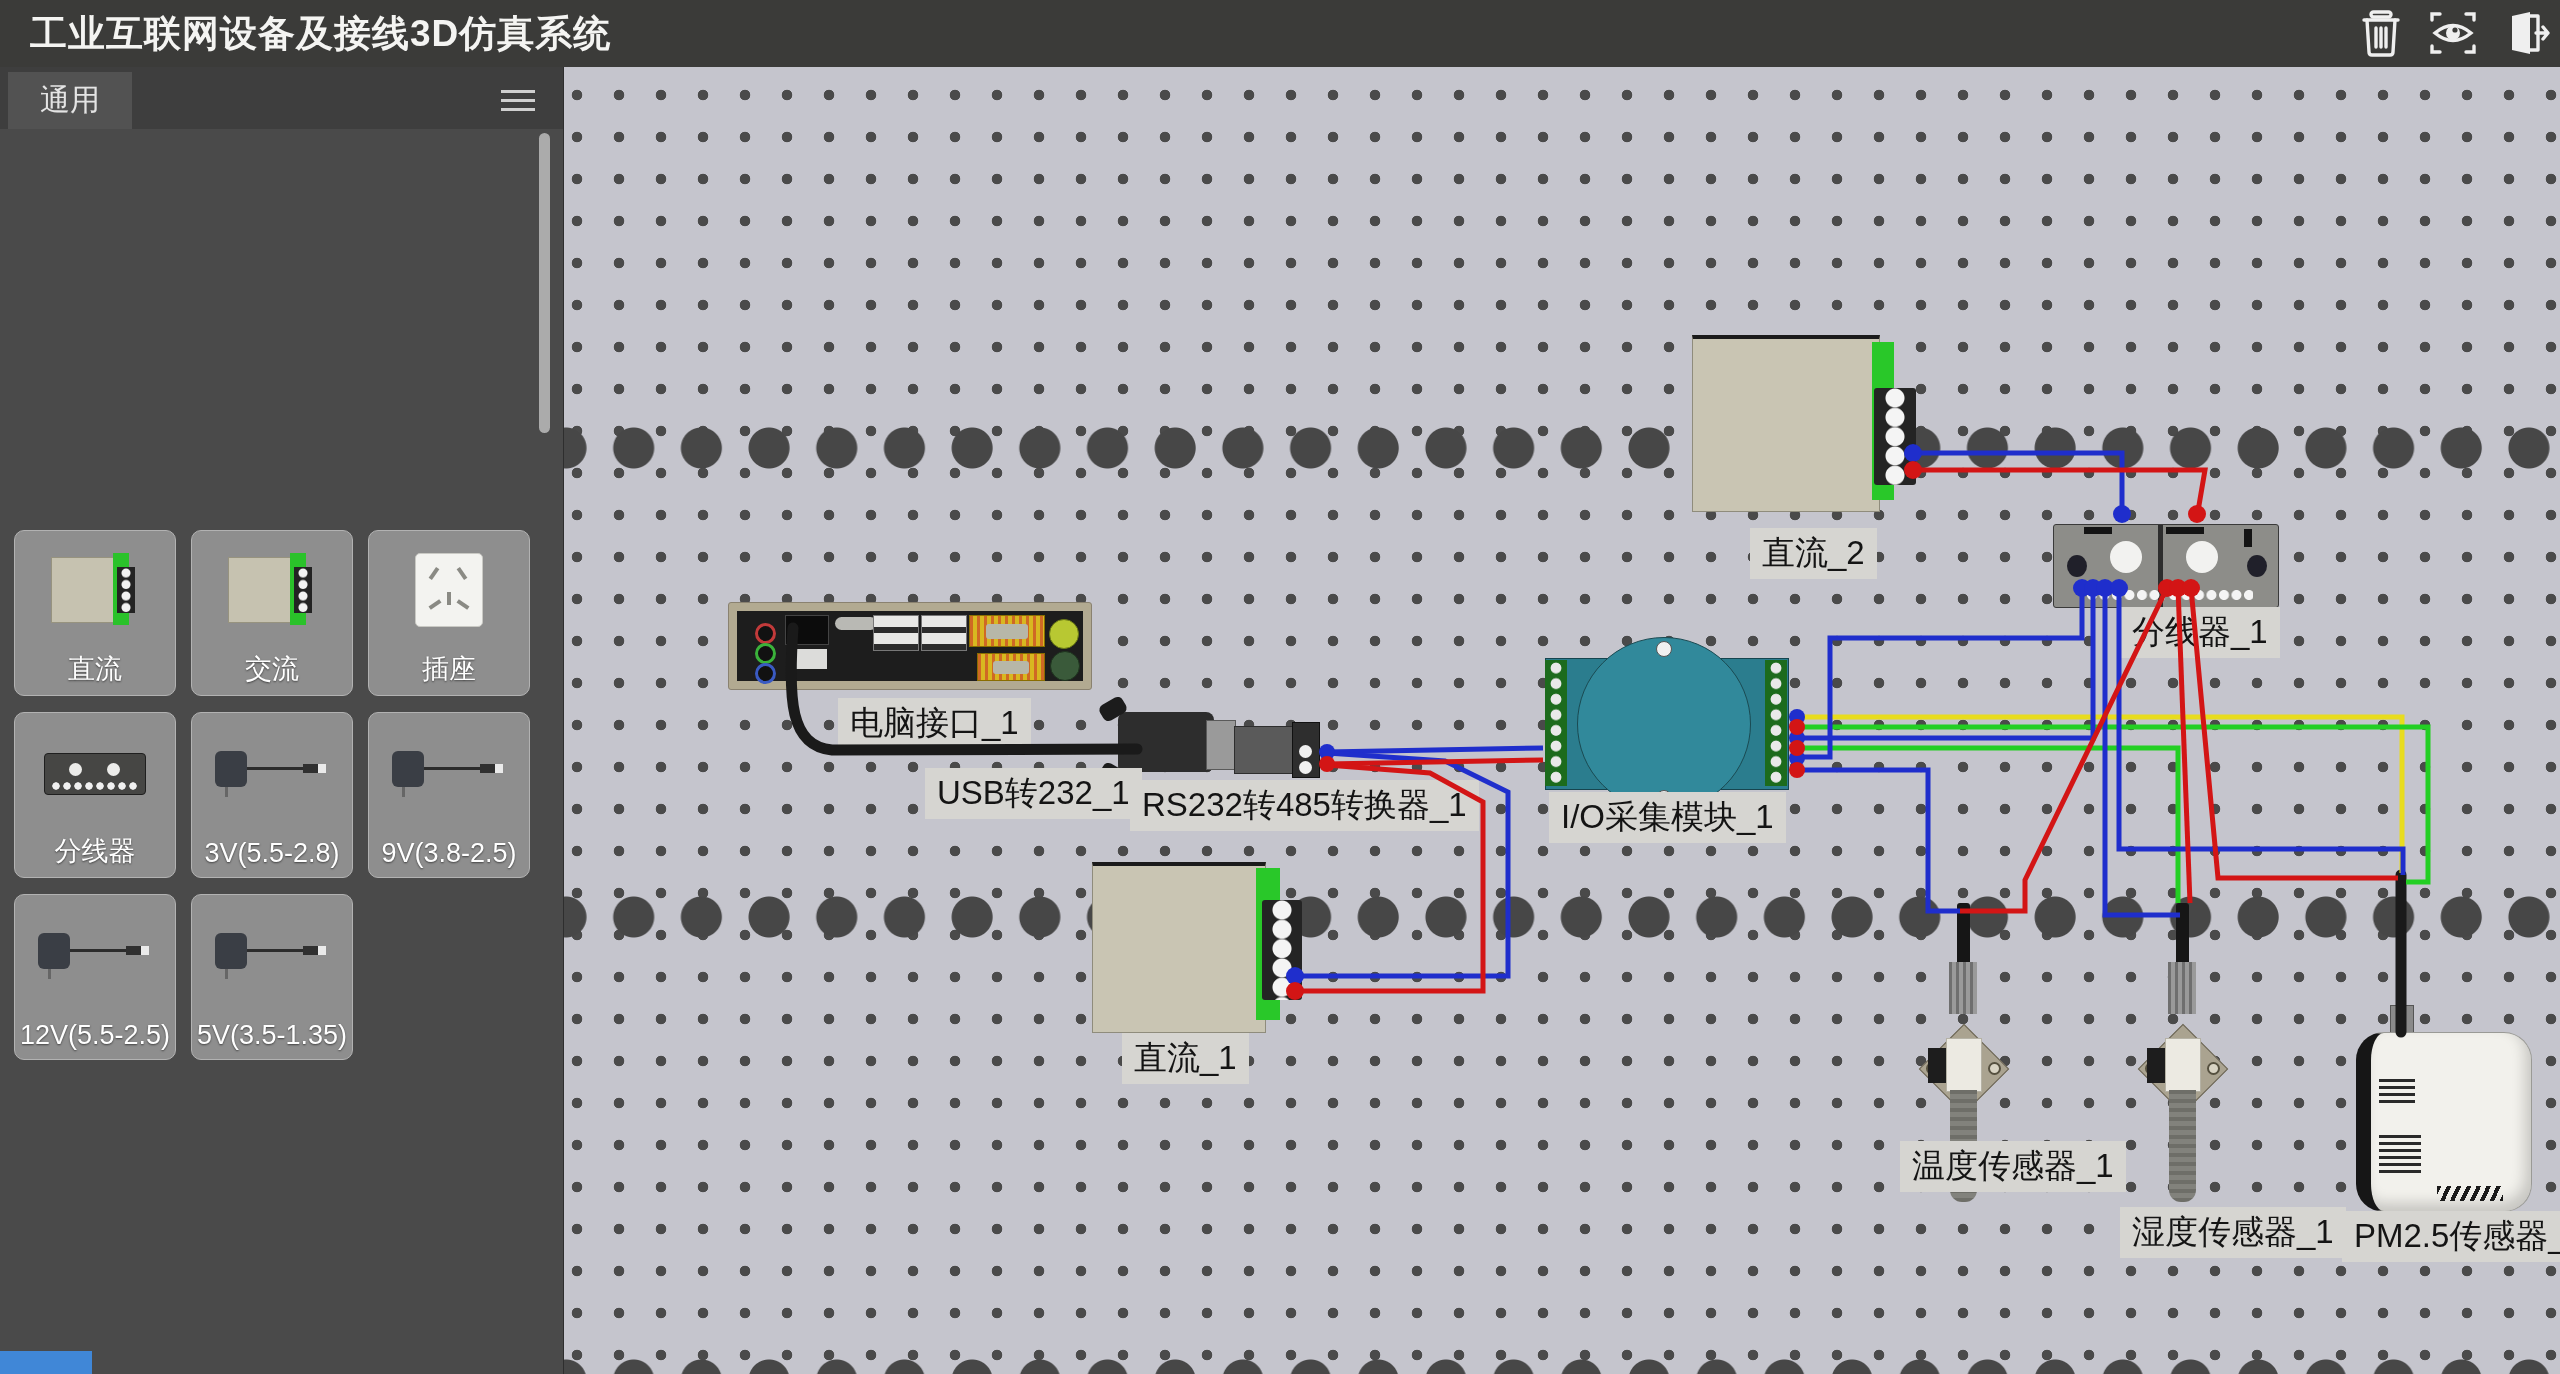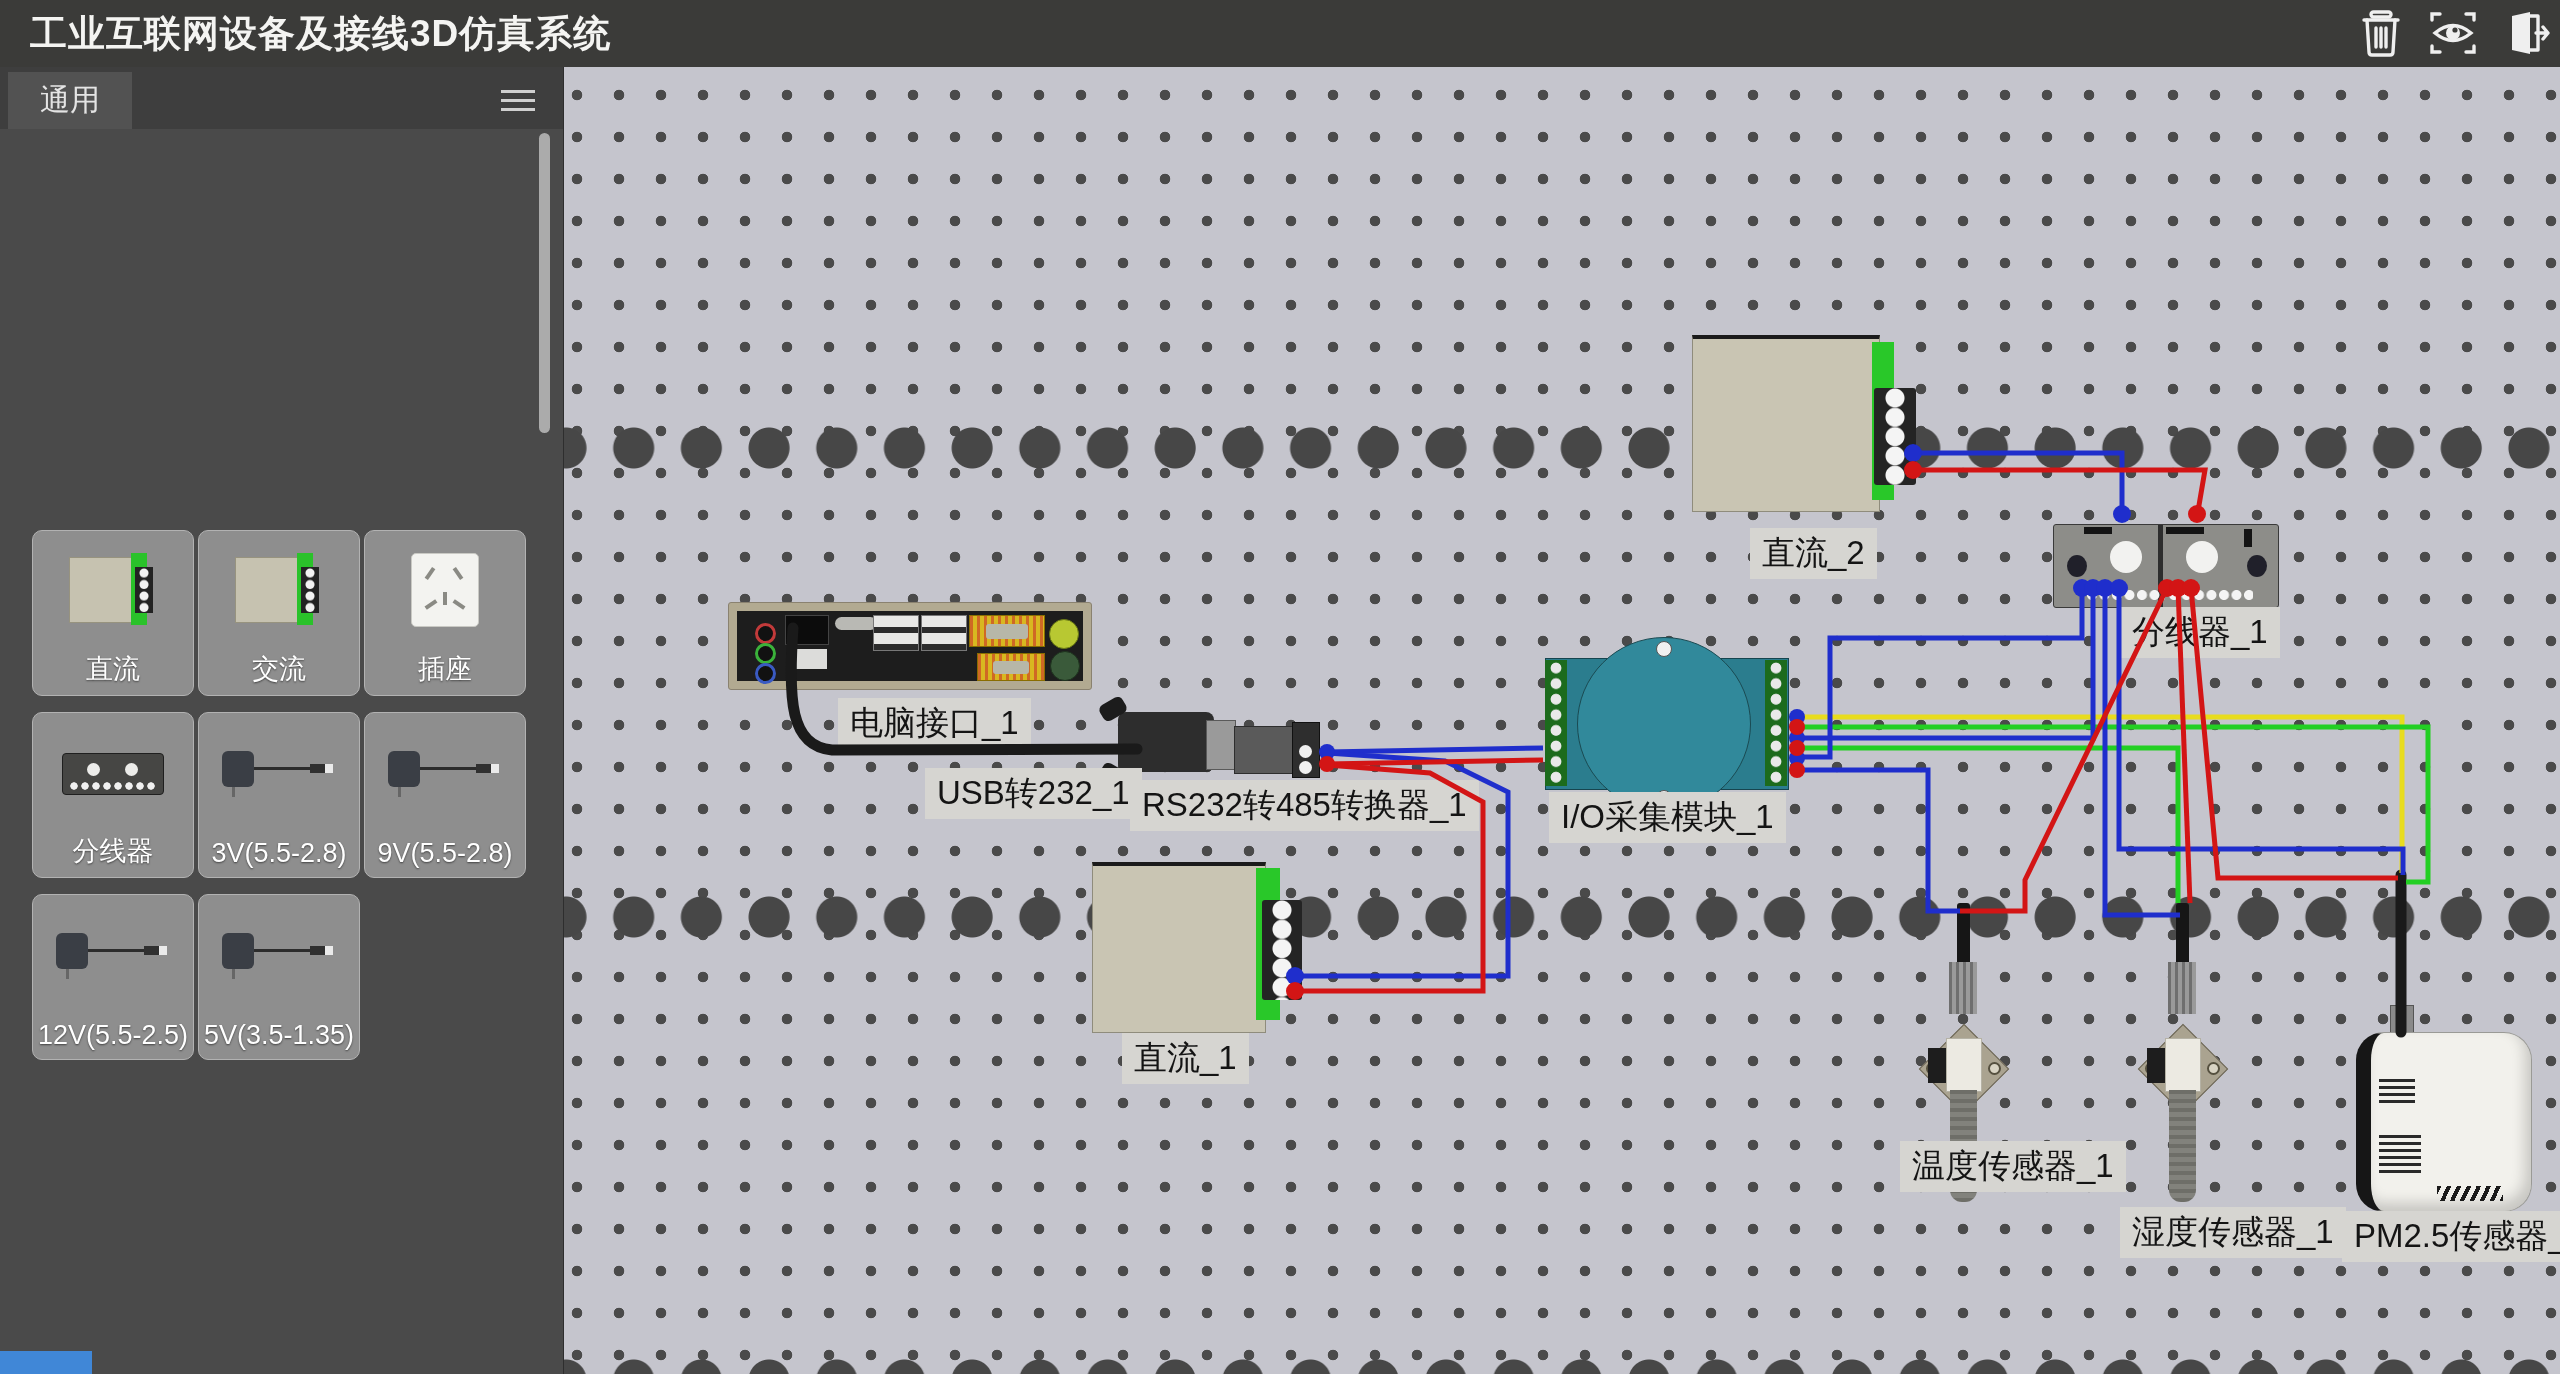--- a/index.html
+++ b/index.html
@@ -29,22 +29,22 @@
   #sidebar{position:absolute;left:0;top:67px;width:563px;height:1307px;background:#4a4a4a;
            border-right:1px solid #2e2e2e;z-index:50;}
   #sbheader{position:absolute;left:0;top:0;width:563px;height:62px;background:#3e3e3e;}
   #sbtab{position:absolute;left:8px;top:5px;width:124px;height:57px;background:#525252;
          color:#e4e4e4;font-size:30px;display:flex;align-items:center;justify-content:center;cursor:pointer;}
   #hamburger{position:absolute;right:28px;top:23px;width:34px;height:22px;cursor:pointer;}
   #hamburger div{height:3px;background:#cfcfcf;margin-bottom:6px;}
   #sbmenu{position:absolute;left:0;top:68px;width:563px;}
   .mitem{height:65px;line-height:65px;padding-left:24px;color:#e3e3e3;font-size:29px;cursor:pointer;}
   #sbscroll{position:absolute;left:539px;top:66px;width:11px;height:300px;background:#ababab;border-radius:6px;}
-  #cards{position:absolute;left:32px;top:463px;width:526px;display:grid;
-         grid-template-columns:162px 162px 162px;grid-auto-rows:166px;gap:16px 4px;}
+  #cards{position:absolute;left:14px;top:463px;width:526px;display:grid;
+         grid-template-columns:162px 162px 162px;grid-auto-rows:166px;gap:16px 15px;}
   .card{position:relative;background:#8e8e8e;border:1px solid #b2b2b2;border-radius:10px;cursor:pointer;}
   .card .clabel{position:absolute;bottom:8px;width:100%;text-align:center;color:#fff;
         font-size:27px;text-shadow:0 1px 2px rgba(0,0,0,.55);white-space:nowrap;}
   
   .ci{position:absolute;left:50%;top:22px;transform:translateX(-50%);}
   .ci-dc{width:88px;height:72px;}
   .ci-dc .b{position:absolute;left:0;top:4px;width:70px;height:64px;background:#c6c2b0;border:1px solid #97937f;}
   .ci-dc .g{position:absolute;left:62px;top:0;width:16px;height:72px;background:#2ac22a;}
   .ci-dc .t{position:absolute;left:66px;top:14px;width:18px;height:46px;background:#232323;
             background-image:radial-gradient(circle at 50% 6px,#f2f2f2 4px,transparent 5px);background-size:100% 11.5px;}
@@ -347,21 +347,21 @@
         <div class="clabel">3V(5.5-2.8)</div>
       </div>
       <div class="card">
         <div class="ci ci-adapter">
             <div class="b"></div>
             <div class="p"></div>
             <div class="c"></div>
             <div class="pl"></div>
             <div class="tip"></div>
           </div>
-        <div class="clabel">9V(5.5-2.8)</div>
+        <div class="clabel">9V(3.8-2.5)</div>
       </div>
       <div class="card">
         <div class="ci ci-adapter">
             <div class="b"></div>
             <div class="p"></div>
             <div class="c"></div>
             <div class="pl"></div>
             <div class="tip"></div>
           </div>
         <div class="clabel">12V(5.5-2.5)</div>

